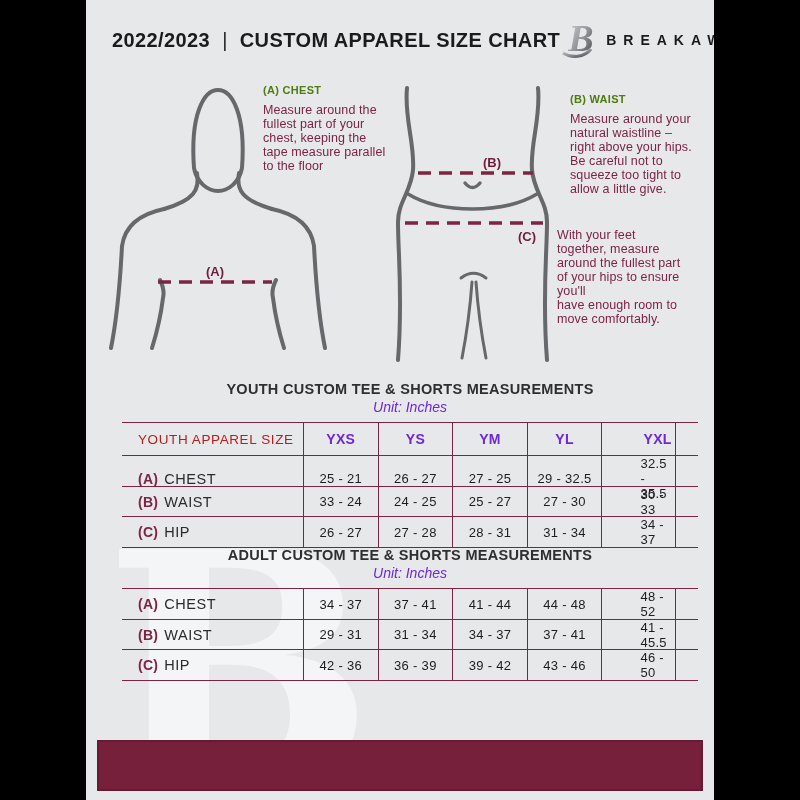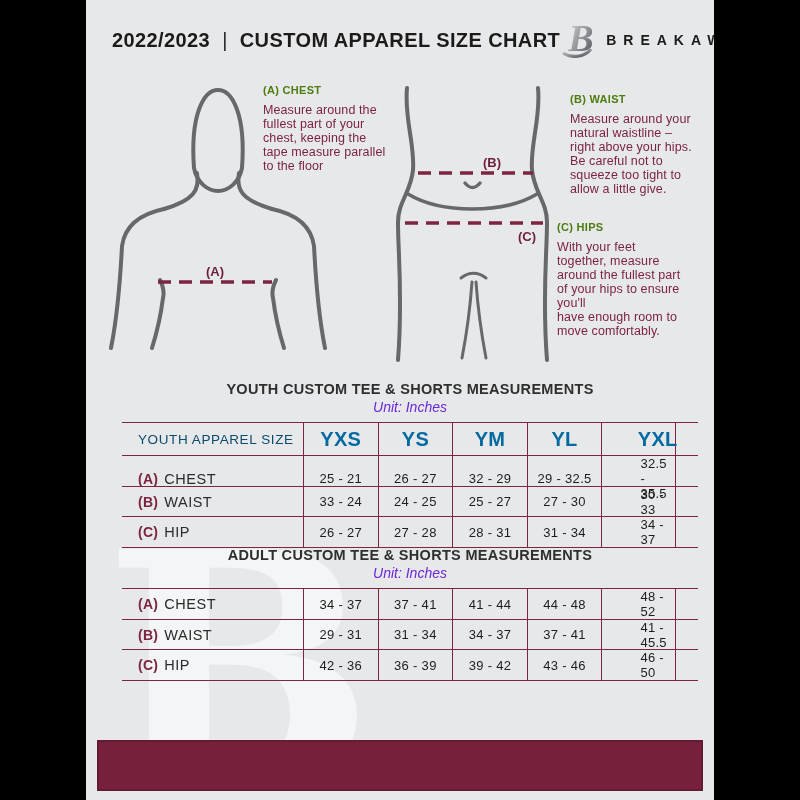--- a/index.html
+++ b/index.html
@@ -47,22 +47,22 @@
   .size-table{margin-top:6px;}
   .trow{display:grid;grid-template-columns:181px 74.6px 74.6px 74.6px 74.6px 74.6px 1fr;
         border-top:1.5px solid #7d2440;height:29.5px;}
   .trow.thead{height:32px;}
   .trow.last{border-bottom:1.5px solid #7d2440;}
   .cell{display:flex;align-items:center;justify-content:center;font-size:13px;
         color:#1d1d1d;letter-spacing:0.3px;}
   .cell.v{border-left:1.5px solid #7d2440;}
   .cell.endb{border-right:1.5px solid #7d2440;padding-left:38px;}
   .label-cell{justify-content:flex-start;padding-left:16px;}
-  .header-label{font-size:13.5px;color:#0c4a6e;letter-spacing:0.6px;}
-  .size-cell{font-weight:bold;font-size:20px;color:#0369a1;}
+  .header-label{font-size:13.5px;color:#b91c1c;letter-spacing:0.6px;}
+  .size-cell{font-weight:bold;font-size:14px;color:#6d28d9;}
   .marker{color:#7d2440;font-weight:bold;font-size:14px;margin-right:6px;}
   .rlabel{font-size:14.5px;color:#2b2b2b;letter-spacing:0.5px;}
 
   
   .bottom-bar{position:absolute;left:11px;top:740px;width:606px;height:51px;
               background:#77203c;border:2px solid #671a33;box-sizing:border-box;z-index:2;}
 </style>
 </head>
 <body>
 
@@ -134,21 +134,20 @@
     <div class="guide-block block-waist">
       <div class="guide-heading">(B) WAIST</div>
       <div class="guide-body">Measure around your
 natural waistline –
 right above your hips.
 Be careful not to
 squeeze too tight to
 allow a little give.</div>
     </div>
     <div class="guide-block block-hips">
-      <div class="guide-heading">(C) HIPS</div>
       <div class="guide-body">With your feet
 together, measure
 around the fullest part
 of your hips to ensure
 you'll
 have enough room to
 move comfortably.</div>
     </div>
 
     <div class="measure-section sec-youth">
@@ -164,21 +163,21 @@
           <div class="cell v endb size-cell">YXL</div>
           <div class="cell"></div>
         </div>
         <div class="trow">
           <div class="cell label-cell">
             <span class="marker">(A)</span>
             <span class="rlabel">CHEST</span>
           </div>
           <div class="cell v">25 - 21</div>
           <div class="cell v">26 - 27</div>
-          <div class="cell v">32 - 29</div>
+          <div class="cell v">27 - 25</div>
           <div class="cell v">29 - 32.5</div>
           <div class="cell v endb">32.5 - 35.5</div>
           <div class="cell"></div>
         </div>
         <div class="trow">
           <div class="cell label-cell">
             <span class="marker">(B)</span>
             <span class="rlabel">WAIST</span>
           </div>
           <div class="cell v">33 - 24</div>

